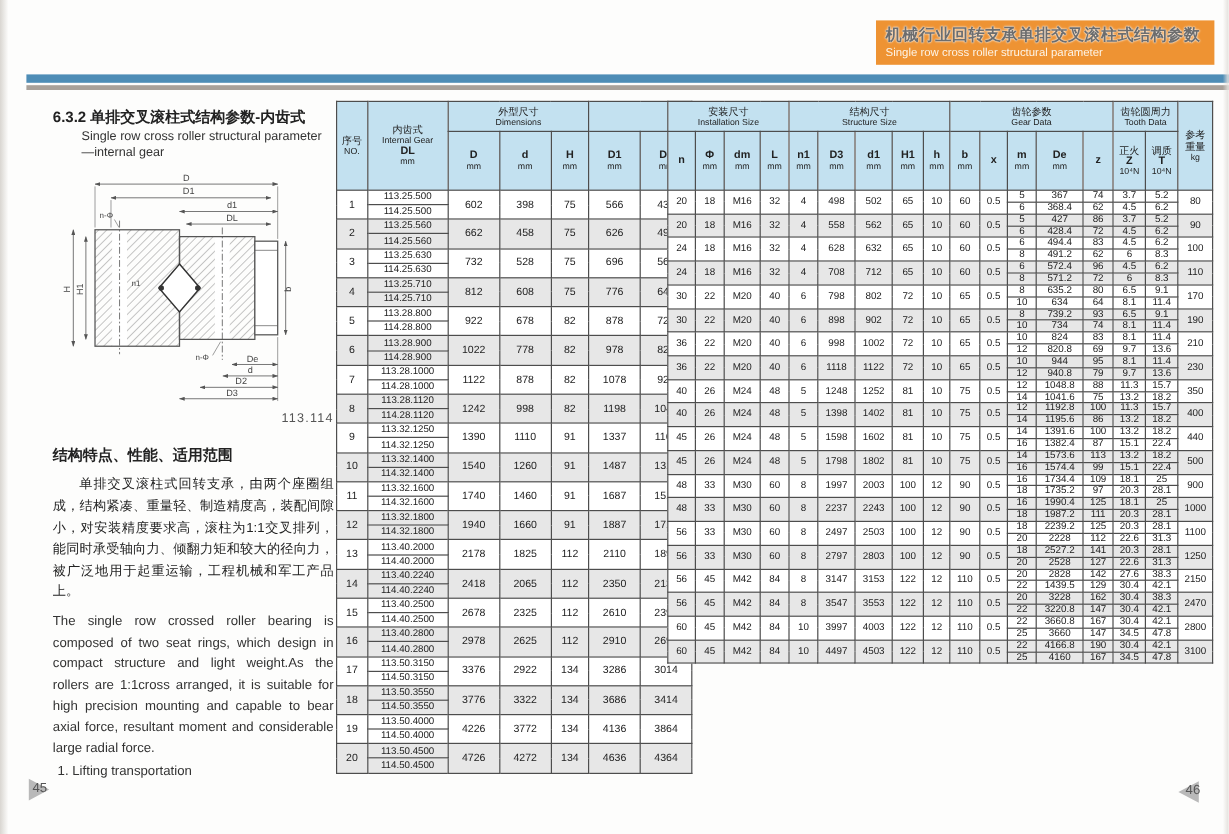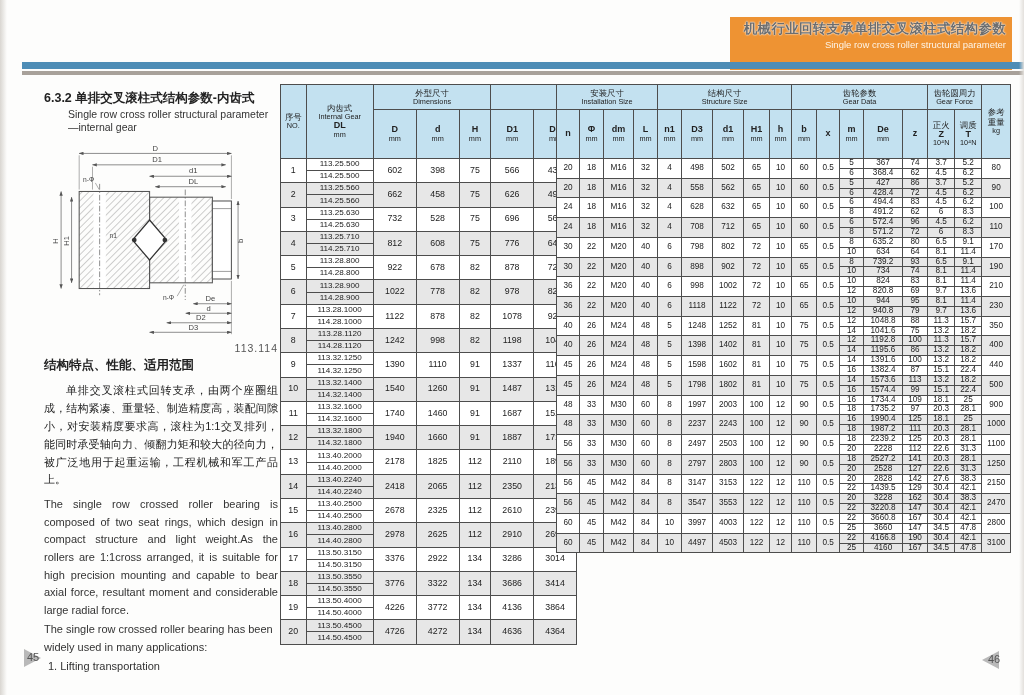--- a/index.html
+++ b/index.html
@@ -4,36 +4,36 @@
 <style>
   html,body{margin:0;padding:0;background:#f2f1ef;}
   .page{position:relative;width:1024px;height:695px;margin:0 auto;background:#fdfdfc;
         font-family:"Liberation Sans","DejaVu Sans",sans-serif;color:#333;overflow:hidden;}
   .page::before{content:"";position:absolute;left:0;top:0;bottom:0;width:7px;
         background:linear-gradient(90deg,#d9d6d1,rgba(255,255,255,0));pointer-events:none;}
   .page::after{content:"";position:absolute;right:0;top:0;bottom:0;width:5px;
         background:linear-gradient(-90deg,#e3e0dc,rgba(255,255,255,0));pointer-events:none;}
 
   
-  .banner{position:absolute;top:17px;right:12px;width:268px;background:#ee9333;padding:3px 6px 20px 8px;text-align:right;}
+  .banner{position:absolute;top:17px;right:12px;width:268px;background:#ee9333;padding:3px 6px 4px 8px;}
   .banner .zh{font-size:13.5px;font-weight:bold;color:#6d6d6d;letter-spacing:.3px;white-space:nowrap;
         text-shadow:0 0 2px #fff,0 0 1px #fff;}
   .banner .en{font-size:9.5px;color:#fdf4e7;margin-top:1px;}
   .bar-blue{position:absolute;left:22px;right:0;top:62px;height:7px;background:#4e8db6;}
   .bar-gray{position:absolute;left:22px;right:0;top:71px;height:4px;background:#a8a19a;}
 
   
   .leftcol{position:absolute;left:44px;top:90px;width:234px;}
   .sec-title{font-size:12.5px;font-weight:bold;color:#222;}
   .sec-sub{font-size:10.5px;color:#333;margin:1px 0 0 24px;line-height:1.25;}
   .dia-wrap{margin:8px 0 0 0;text-align:center;}
   .dia text{font-size:8px;fill:#444;}
   .dia .sm{font-size:7px;}
   .dia-cap{font-size:10.5px;color:#555;text-align:right;letter-spacing:1px;margin-top:0;}
-  .feat-zh{font-size:12.5px;font-weight:bold;color:#222;margin-top:3px;}
+  .feat-zh{font-size:12.5px;font-weight:bold;color:#222;margin-top:16px;}
   .feat-en{font-size:12.5px;color:#333;margin-top:2px;}
   .para-zh{font-size:11px;line-height:1.62;text-align:justify;text-indent:2em;margin-top:8px;color:#222;}
   .para-en{font-size:11px;line-height:1.6;text-align:justify;margin-top:7px;color:#333;}
   .para-en2{font-size:11px;line-height:1.6;margin-top:2px;color:#333;}
   .apps{font-size:11px;line-height:1.7;color:#333;margin:1px 0 0 4px;}
 
   
   .pageno{position:absolute;width:26px;height:20px;}
   .pageno .tri{position:absolute;width:0;height:0;top:1px;}
   .pageno.pl{left:22px;top:648px;}
@@ -157,21 +157,20 @@
 
         <line x1="104" y1="200" x2="190" y2="200" stroke="#555" stroke-width="0.7" marker-start="url(#arr)" marker-end="url(#arr)"></line>
         <text x="150" y="197.5" text-anchor="middle">D3</text>
       </svg>
       <div class="dia-cap">113.114</div>
     </div>
 
     <div class="feat-zh">结构特点、性能、适用范围</div>
     <div class="para-zh">单排交叉滚柱式回转支承，由两个座圈组成，结构紧凑、重量轻、制造精度高，装配间隙小，对安装精度要求高，滚柱为1:1交叉排列，能同时承受轴向力、倾翻力矩和较大的径向力，被广泛地用于起重运输，工程机械和军工产品上。</div>
     <div class="para-en">The single row crossed roller bearing is composed of two seat rings, which design in compact structure and light weight.As the rollers are 1:1cross arranged, it is suitable for high precision mounting and capable to bear axial force, resultant moment and considerable large radial force.</div>
-    <div class="para-en2">The single row crossed roller bearing has been widely used in many applications:</div>
     <div class="apps">
       <div>1. Lifting transportation</div>
 
     </div>
   </div>
 
   <table class="dtable" id="table1">
     <colgroup>
       <col style="width:25px">
         <col style="width:66px">
@@ -495,21 +494,21 @@
         <th colspan="5">
           <div class="zh8">结构尺寸</div>
           <div class="en7">Structure Size</div>
         </th>
         <th colspan="5">
           <div class="zh8">齿轮参数</div>
           <div class="en7">Gear Data</div>
         </th>
         <th colspan="2">
           <div class="zh8">齿轮圆周力</div>
-          <div class="en7">Gear Force</div>
+          <div class="en7">Tooth Data</div>
         </th>
         <th rowspan="2" class="kgth">
           <div class="zh8">参考</div>
           <div class="zh8">重量</div>
           <div class="unit">kg</div>
         </th>
       </tr>
       <tr class="cols" id="t2-cols">
           <th>
             <div class="sym">n</div>

